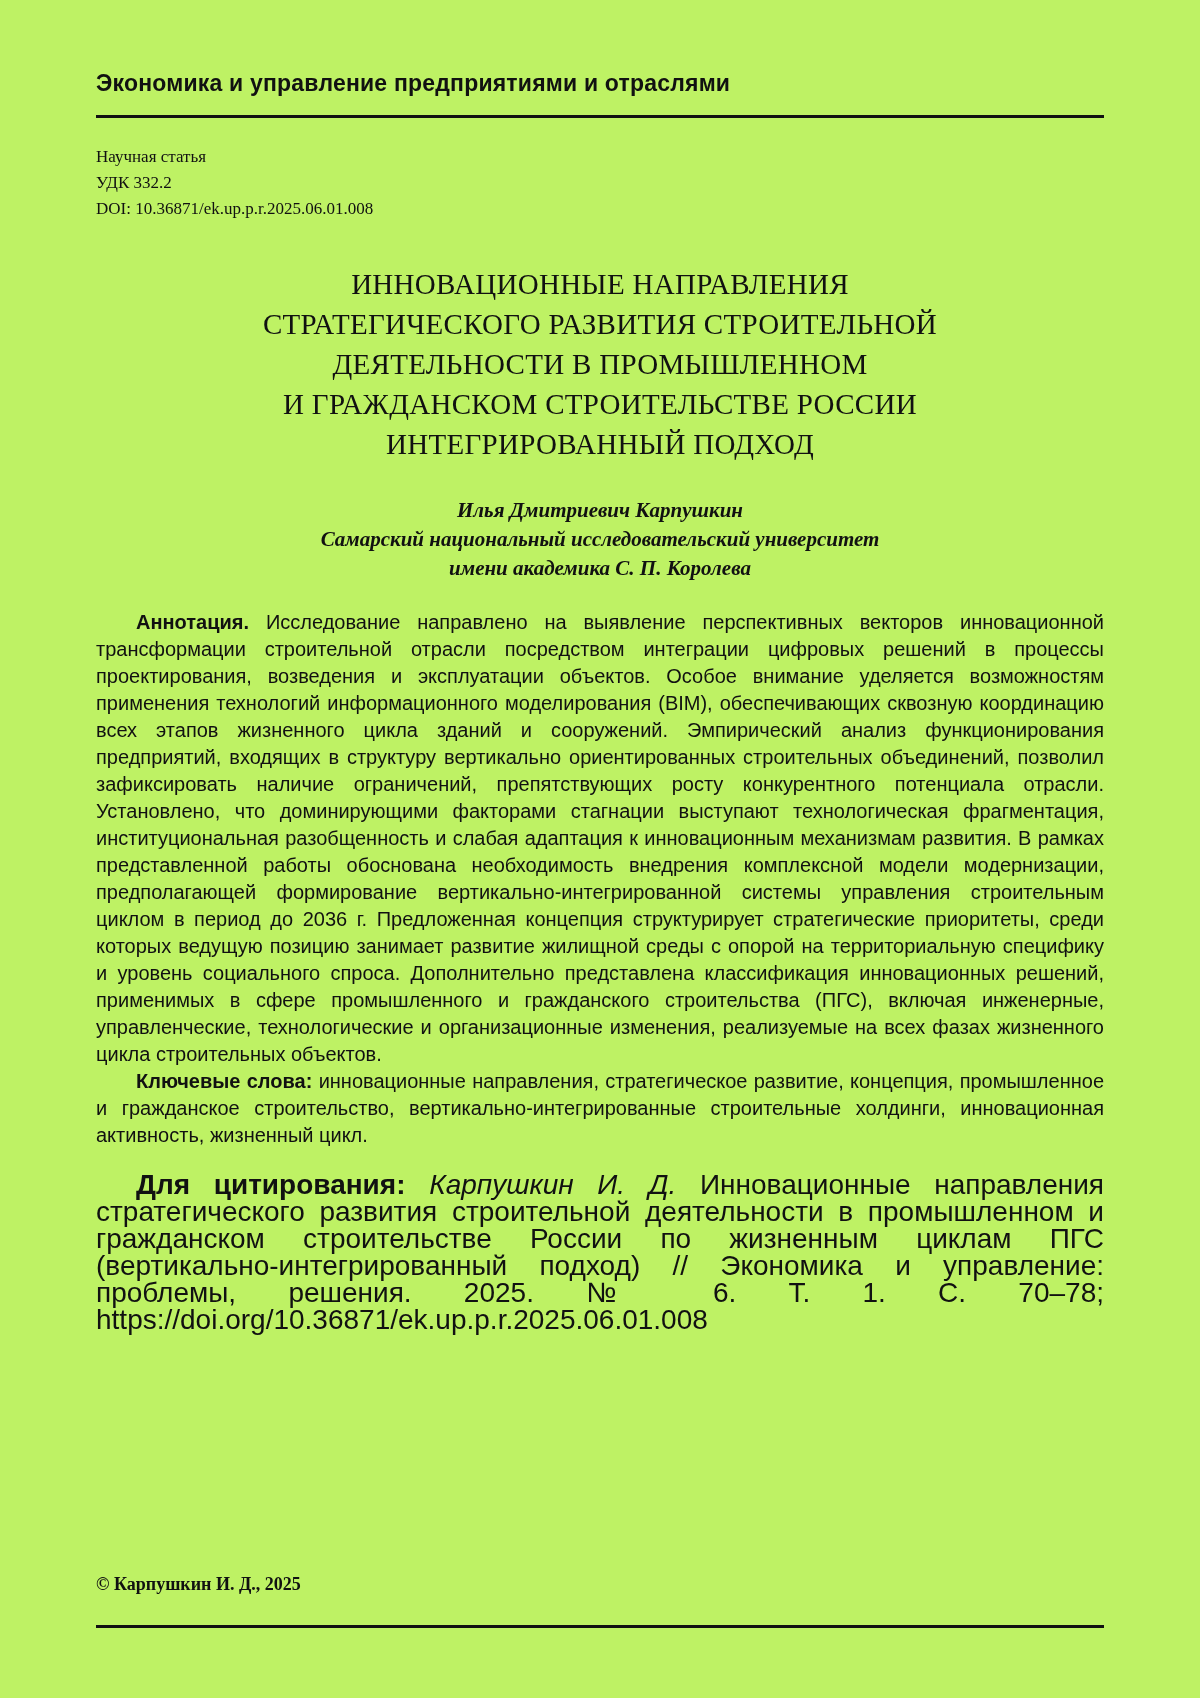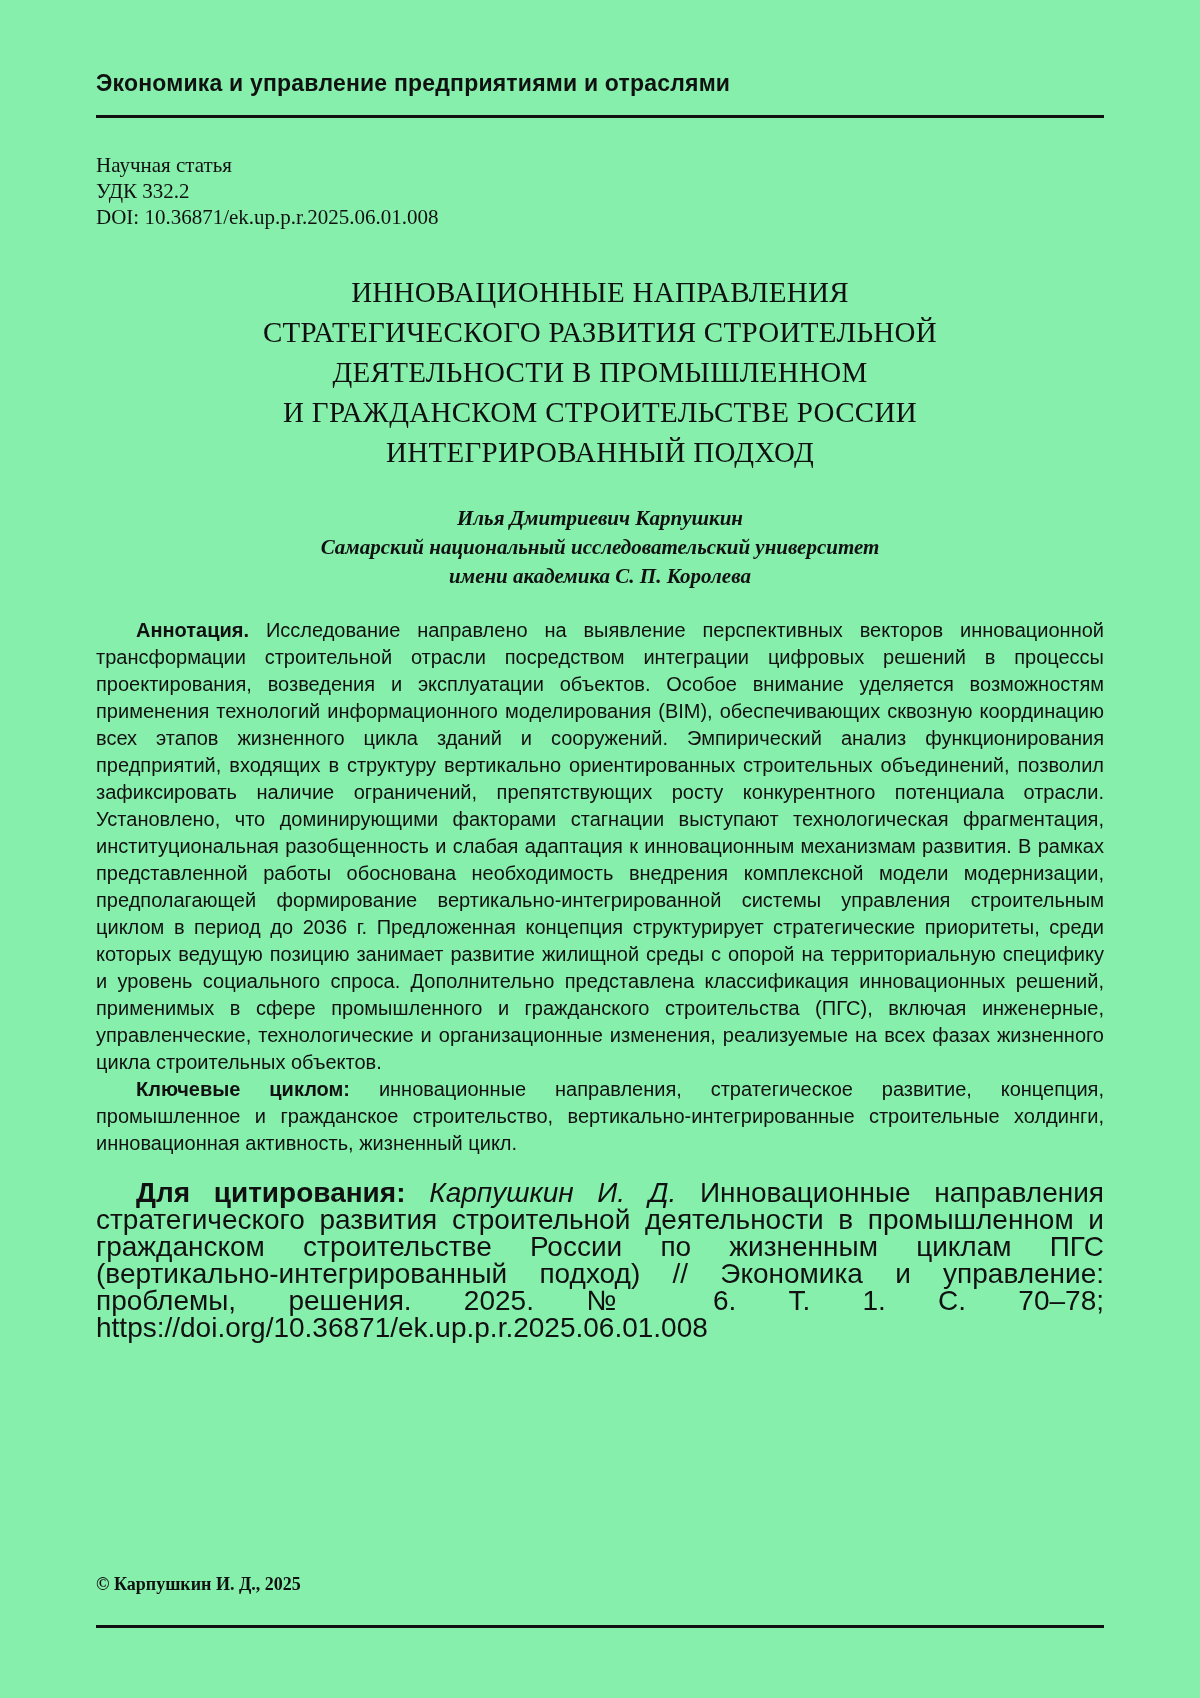--- a/index.html
+++ b/index.html
@@ -1,40 +1,40 @@
 <!DOCTYPE html>
 <html lang="ru"><head>
 <meta charset="utf-8">
 <style>
   * { margin: 0; padding: 0; box-sizing: border-box; }
   html, body { background: #777; }
   .page {
     width: 1200px;
     height: 1698px;
     margin: 0 auto;
-    background: #86efac;
+    background: #bef264;
     color: #111111;
     padding: 70px 96px 70px 96px;
     display: flex;
     flex-direction: column;
     font-family: "Liberation Serif", serif;
   }
   
   .running-head {
     font-family: "Liberation Sans", sans-serif;
     font-weight: bold;
     font-size: 23px;
     letter-spacing: 0.2px;
     padding-bottom: 18px;
     border-bottom: 3px solid #111;
   }
   
   .meta {
-    margin-top: 34px;
-    font-size: 21px;
+    margin-top: 26px;
+    font-size: 17px;
     line-height: 26px;
   }
   
   .article-title {
     margin-top: 42px;
     text-align: center;
     font-weight: normal;
     font-size: 29px;
     line-height: 40px;
     letter-spacing: 0.3px;
@@ -112,21 +112,21 @@
   </h1>
 
   <div class="authors">
     <div>Илья Дмитриевич Карпушкин</div>
     <div>Самарский национальный исследовательский университет</div>
     <div>имени академика С. П. Королева</div>
   </div>
 
   <div class="body-text">
     <p><span class="b">Аннотация.</span> <span>Исследование направлено на выявление перспективных векторов инновационной трансформации строительной отрасли посредством интеграции цифровых решений в процессы проектирования, возведения и эксплуатации объектов. Особое внимание уделяется возможностям применения технологий информационного моделирования (BIM), обеспечивающих сквозную координацию всех этапов жизненного цикла зданий и сооружений. Эмпирический анализ функционирования предприятий, входящих в структуру вертикально ориентированных строительных объединений, позволил зафиксировать наличие ограничений, препятствующих росту конкурентного потенциала отрасли. Установлено, что доминирующими факторами стагнации выступают технологическая фрагментация, институциональная разобщенность и слабая адаптация к инновационным механизмам развития. В рамках представленной работы обоснована необходимость внедрения комплексной модели модернизации, предполагающей формирование вертикально-интегрированной системы управления строительным циклом в период до 2036 г. Предложенная концепция структурирует стратегические приоритеты, среди которых ведущую позицию занимает развитие жилищной среды с опорой на территориальную специфику и уровень социального спроса. Дополнительно представлена классификация инновационных решений, применимых в сфере промышленного и гражданского строительства (ПГС), включая инженерные, управленческие, технологические и организационные изменения, реализуемые на всех фазах жизненного цикла строительных объектов.</span></p>
-    <p><span class="b">Ключевые циклом:</span> <span>инновационные направления, стратегическое развитие, концепция, промышленное и гражданское строительство, вертикально-интегрированные строительные холдинги, инновационная активность, жизненный цикл.</span></p>
+    <p><span class="b">Ключевые слова:</span> <span>инновационные направления, стратегическое развитие, концепция, промышленное и гражданское строительство, вертикально-интегрированные строительные холдинги, инновационная активность, жизненный цикл.</span></p>
   </div>
 
   <div class="citation-block">
     <p><span class="b">Для цитирования:</span> <span class="i">Карпушкин И. Д.</span> <span>Инновационные направления стратегического развития строительной деятельности в промышленном и гражданском строительстве России по жизненным циклам ПГС (вертикально-интегрированный подход) // Экономика и управление: проблемы, решения. 2025. № 6. Т. 1. С. 70–78; https://doi.org/10.36871/ek.up.p.r.2025.06.01.008</span></p>
   </div>
 
   <div class="bottom">
     <div class="copyright">© Карпушкин И. Д., 2025</div>
     <div class="footer-rule"></div>
   </div>

